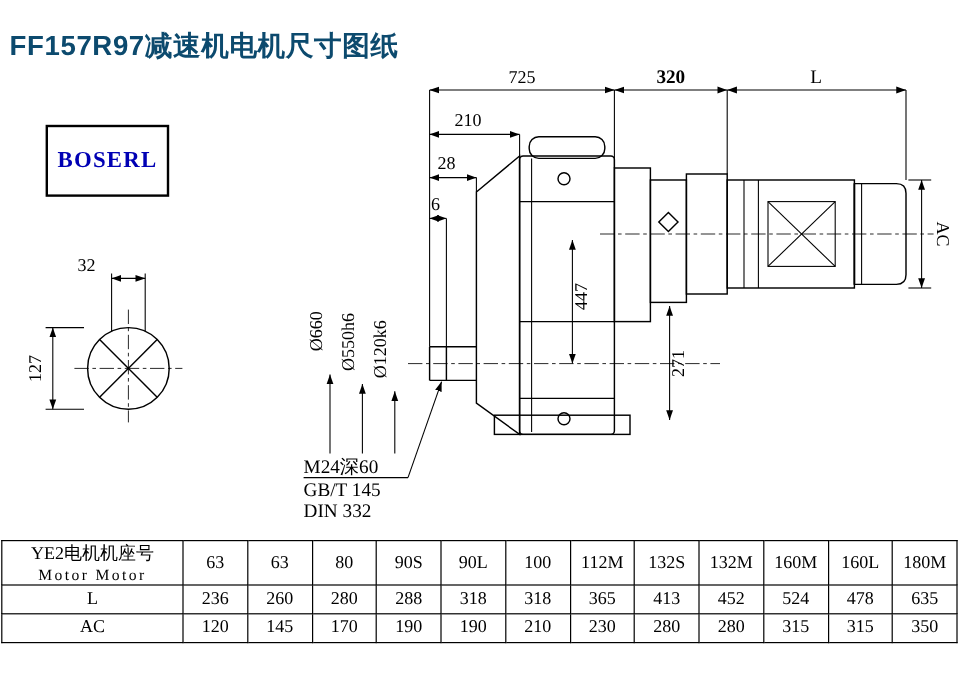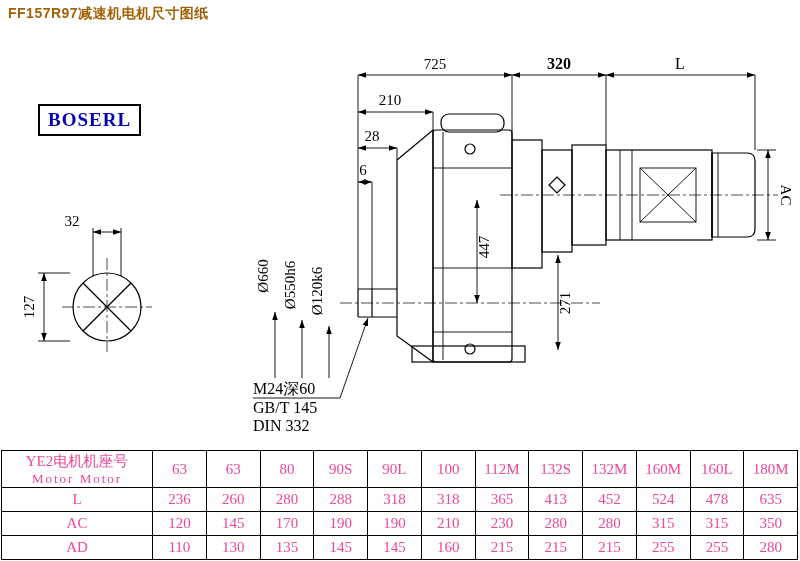--- a/index.html
+++ b/index.html
@@ -1,40 +1,40 @@
 <!DOCTYPE html>
 <html><head>
 <meta charset="utf-8">
 <style>
   html,body{margin:0;padding:0;}
   body{
     width:800px;height:561px;position:relative;background:#ffffff;
     font-family:"Liberation Serif",serif;overflow:hidden;
   }
   .page-title{
-    position:absolute;top:5px;left:8px;
+    position:absolute;top:23px;left:8px;
     font-family:"Liberation Sans",sans-serif;
-    font-size:14px;font-weight:bold;color:#a16207;letter-spacing:0.5px;
+    font-size:23px;font-weight:bold;color:#0c4a6e;letter-spacing:0.5px;
   }
   .brand-box{
     position:absolute;top:104px;left:38px;
-    border:2px solid #000;padding:3px 8px;background:#fff;
+    border:2px solid #000;padding:17px 8px;background:#fff;
     font-family:"Liberation Serif",serif;
     font-size:19px;font-weight:bold;color:#0000b4;letter-spacing:1px;
   }
   svg.drawing{position:absolute;top:0;left:0;}
   svg text{font-family:"Liberation Serif",serif;}
 
   table.dim-table{
     position:absolute;left:1px;top:450px;width:797px;
     border-collapse:collapse;table-layout:fixed;
     font-size:15px;text-align:center;background:#fff;
   }
   table.dim-table th,table.dim-table td{
-    border:1px solid #000;padding:0;font-weight:normal;color:#ec4899;
+    border:1px solid #000;padding:0;font-weight:normal;color:#000000;
     overflow:hidden;white-space:nowrap;
   }
   table.dim-table tr.hdr{height:37px;}
   table.dim-table tr.datarow{height:24px;}
   .label-col{width:150px;}
   .hdr-en{font-size:13px;letter-spacing:2px;}
 </style>
 </head>
 <body>
 
@@ -200,29 +200,14 @@
     <td>190</td>
     <td>190</td>
     <td>210</td>
     <td>230</td>
     <td>280</td>
     <td>280</td>
     <td>315</td>
     <td>315</td>
     <td>350</td>
   </tr>
-  <tr class="datarow">
-    <td class="label-col">AD</td>
-    <td>110</td>
-    <td>130</td>
-    <td>135</td>
-    <td>145</td>
-    <td>145</td>
-    <td>160</td>
-    <td>215</td>
-    <td>215</td>
-    <td>215</td>
-    <td>255</td>
-    <td>255</td>
-    <td>280</td>
-  </tr>
 </tbody>
   </table>
 
 </body></html>

